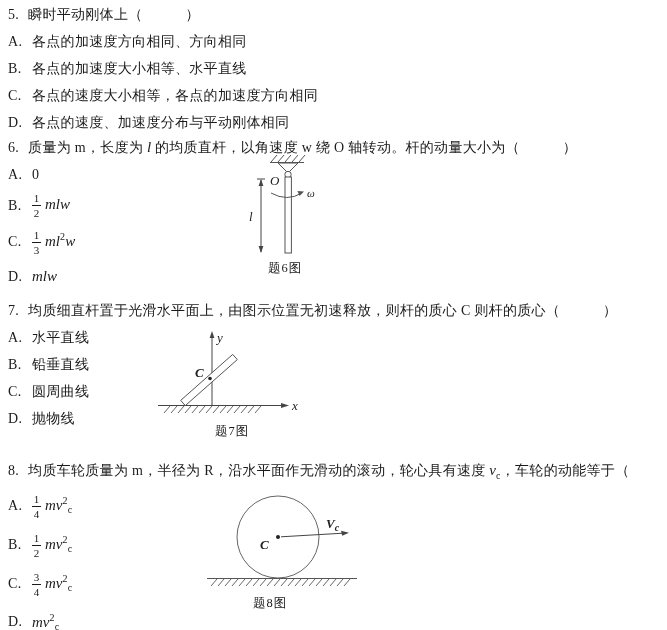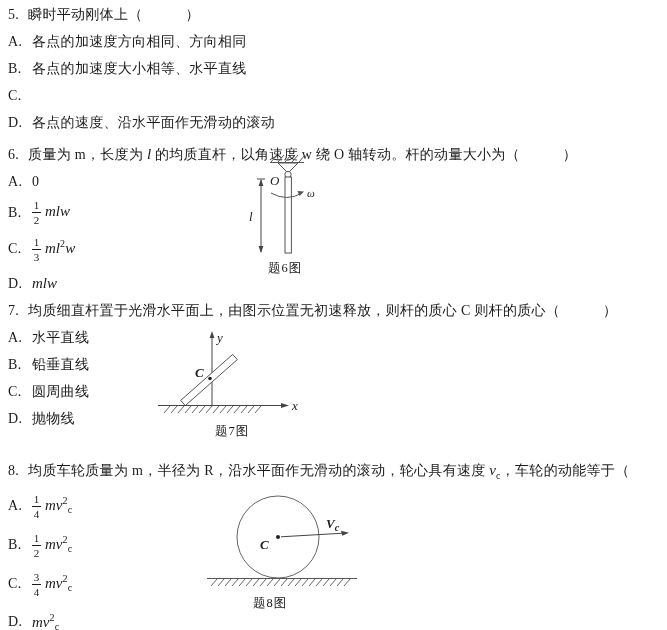--- a/index.html
+++ b/index.html
@@ -2,21 +2,21 @@
 <html><head>
 <meta charset="utf-8">
 <style>
   html,body{margin:0;padding:0;background:#ffffff;}
   .page{
     position:relative;width:667px;height:630px;background:#ffffff;overflow:hidden;
     font-family:"Liberation Serif","DejaVu Serif",serif;color:#1b1b1b;
   }
   .question{position:absolute;left:8px;right:4px;}
   #q5{top:6px}
-  #q6{top:146px}
+  #q6{top:139px}
   #q7{top:302px}
   #q8{top:462px}
   .stem{font-size:14px;line-height:17px;margin-bottom:10px;letter-spacing:0.3px;white-space:nowrap;}
   #q6 .stem{margin-bottom:10px}
   #q8 .stem{margin-bottom:8px}
   .qnum{margin-right:9px;}
   .option{display:flex;align-items:center;font-size:14px;line-height:17px;margin-bottom:10px;letter-spacing:0.3px;}
   #q6 .option{margin-bottom:9px}
   #q6 .option:last-child{margin-top:12px}
   #q8 .option{margin-bottom:11px}
@@ -47,24 +47,25 @@
         <div class="option">
           <span class="olabel">A.</span>
           <span class="obody"><span>各点的加速度方向相同、方向相同</span></span>
         </div>
         <div class="option">
           <span class="olabel">B.</span>
           <span class="obody"><span>各点的加速度大小相等、水平直线</span></span>
         </div>
         <div class="option">
           <span class="olabel">C.</span>
-        </div>
-        <div class="option">
-          <span class="olabel">D.</span>
-          <span class="obody"><span>各点的速度、沿水平面作无滑动的滚动</span></span>
+          <span class="obody"><span>各点的速度大小相等，各点的加速度方向相同</span></span>
+        </div>
+        <div class="option">
+          <span class="olabel">D.</span>
+          <span class="obody"><span>各点的速度、加速度分布与平动刚体相同</span></span>
         </div>
       </div>
       <div class="question" id="q6">
         <div class="stem"><span class="qnum">6.</span><span>质量为 m，长度为 </span><i class="mvar">l</i><span> 的均质直杆，以角速度 w 绕 O 轴转动。杆的动量大小为（　　　）</span></div>
         <div class="option">
           <span class="olabel">A.</span>
           <span class="obody"><span>0</span></span>
         </div>
         <div class="option">
           <span class="olabel">B.</span>

